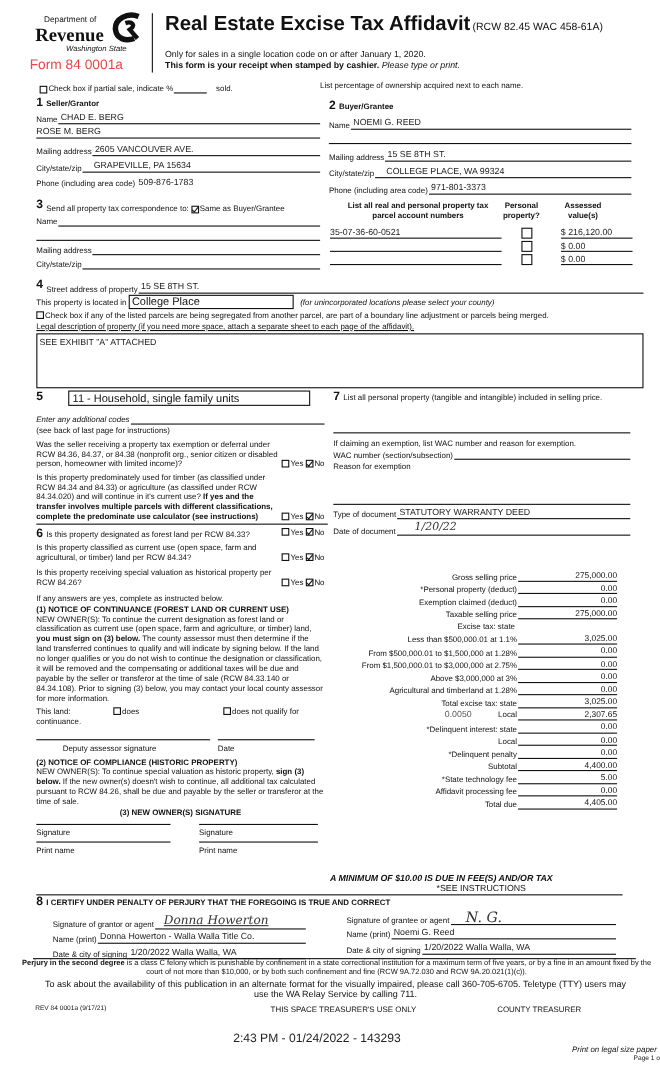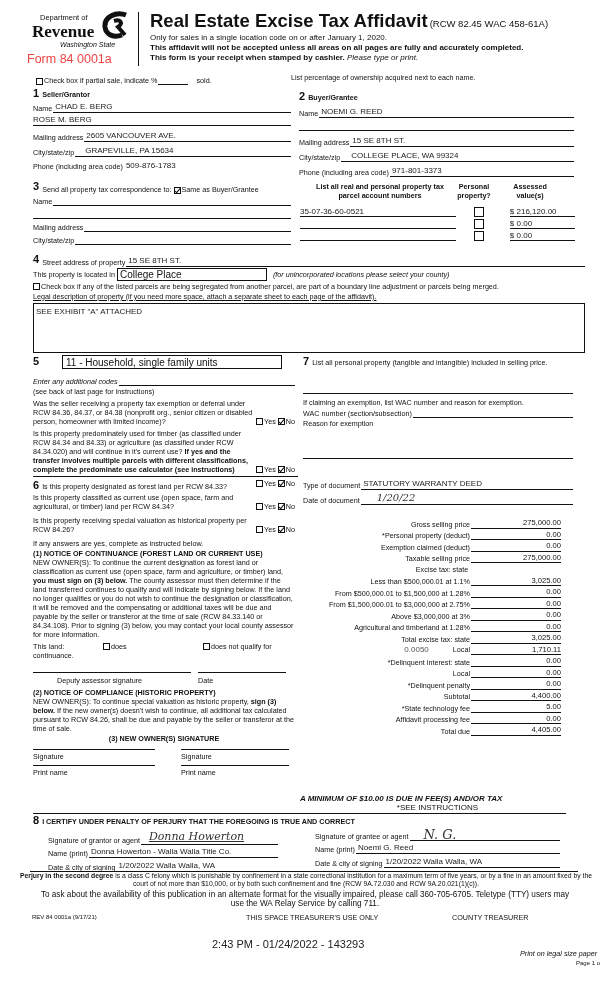--- a/index.html
+++ b/index.html
@@ -36,22 +36,21 @@
   </svg>
   <div class="abs ital" style="left:30px;top:30px;font-size:7px;">Washington State</div>
   <div class="abs" style="left:-3px;top:41px;font-size:12.5px;color:#ef4444;">Form 84 0001a</div>
 </div>
 <div class="abs" style="left:138px;top:12px;width:1px;height:54px;background:#111;"></div>
 <div class="abs" style="left:150px;top:9px;width:445px;">
   <div style="white-space:nowrap;">
     <span style="font-size:18.5px;font-weight:bold;">Real Estate Excise Tax Affidavit</span>
     <span style="font-size:9.5px;">(RCW 82.45 WAC 458-61A)</span>
   </div>
-  <div style="font-size:8px;margin-top:1px;">Only for sales in a single location code on or after January 1, 2020.</div>
-  <div style="font-size:8px;font-weight:bold;">This affidavit will not be accepted unless all areas on all pages are fully and accurately completed.</div>
+  <div style="font-size:8px;margin-top:13px;">Only for sales in a single location code on or after January 1, 2020.</div>
   <div style="font-size:8px;"><span class="bold">This form is your receipt when stamped by cashier.</span> <span class="ital">Please type or print.</span></div>
 </div>
 
 <div class="abs row" style="left:36px;top:76px;">
   <span class="cb"></span>
   <span class="lbl">Check box if partial sale, indicate %</span>
   <span class="uline" style="display:inline-block;width:30px;height:8px;margin:0 8px 0 1px;"></span>
   <span>sold.</span>
 </div>
 <div class="abs" style="left:291px;top:73px;">List percentage of ownership acquired next to each name.</div>
@@ -231,21 +230,21 @@
 <div class="abs" style="left:303px;top:355px;width:270px;">
   <div><span class="secnum">7</span><span>List all personal property (tangible and intangible) included in selling price.</span></div>
   <div class="uline" style="height:1px;margin-top:24px;"></div>
   <div style="margin-top:4px;">If claiming an exemption, list WAC number and reason for exemption.</div>
   <div class="row" style="margin-top:2px;">
       <span class="lbl">WAC number (section/subsection)</span>
       <span class="line" style="min-height:7px;"></span>
     </div>
   <div style="margin-top:1px;">Reason for exemption</div>
   <div class="uline" style="height:1px;margin-top:30px;"></div>
-  <div class="row" style="margin-top:20px;">
+  <div class="row" style="margin-top:2px;">
       <span class="lbl">Type of document</span>
       <span class="line fill">STATUTORY WARRANTY DEED</span>
     </div>
   <div class="row" style="margin-top:2px;">
       <span class="lbl">Date of document</span>
       <span class="line hw" style="padding-left:16px;">1/20/22</span>
     </div>
 </div>
 
 <div class="abs" style="left:303px;top:517px;width:258px;">
@@ -289,21 +288,21 @@
         <span class="tl">Agricultural and timberland at 1.28%</span>
         <span class="tv">0.00</span>
       </div>
       <div class="tax-row">
         <span class="tl">Total excise tax: state</span>
         <span class="tv">3,025.00</span>
       </div>
     </div>
   <div class="tax-row">
     <span class="tl"><span class="fill" style="color:#555;margin-right:24px;">0.0050</span><span>Local</span></span>
-    <span class="tv">1,710.11</span>
+    <span class="tv">2,307.65</span>
   </div>
   <div id="tax-after">
       <div class="tax-row">
         <span class="tl">*Delinquent interest: state</span>
         <span class="tv">0.00</span>
       </div>
       <div class="tax-row">
         <span class="tl">Local</span>
         <span class="tv">0.00</span>
       </div>

